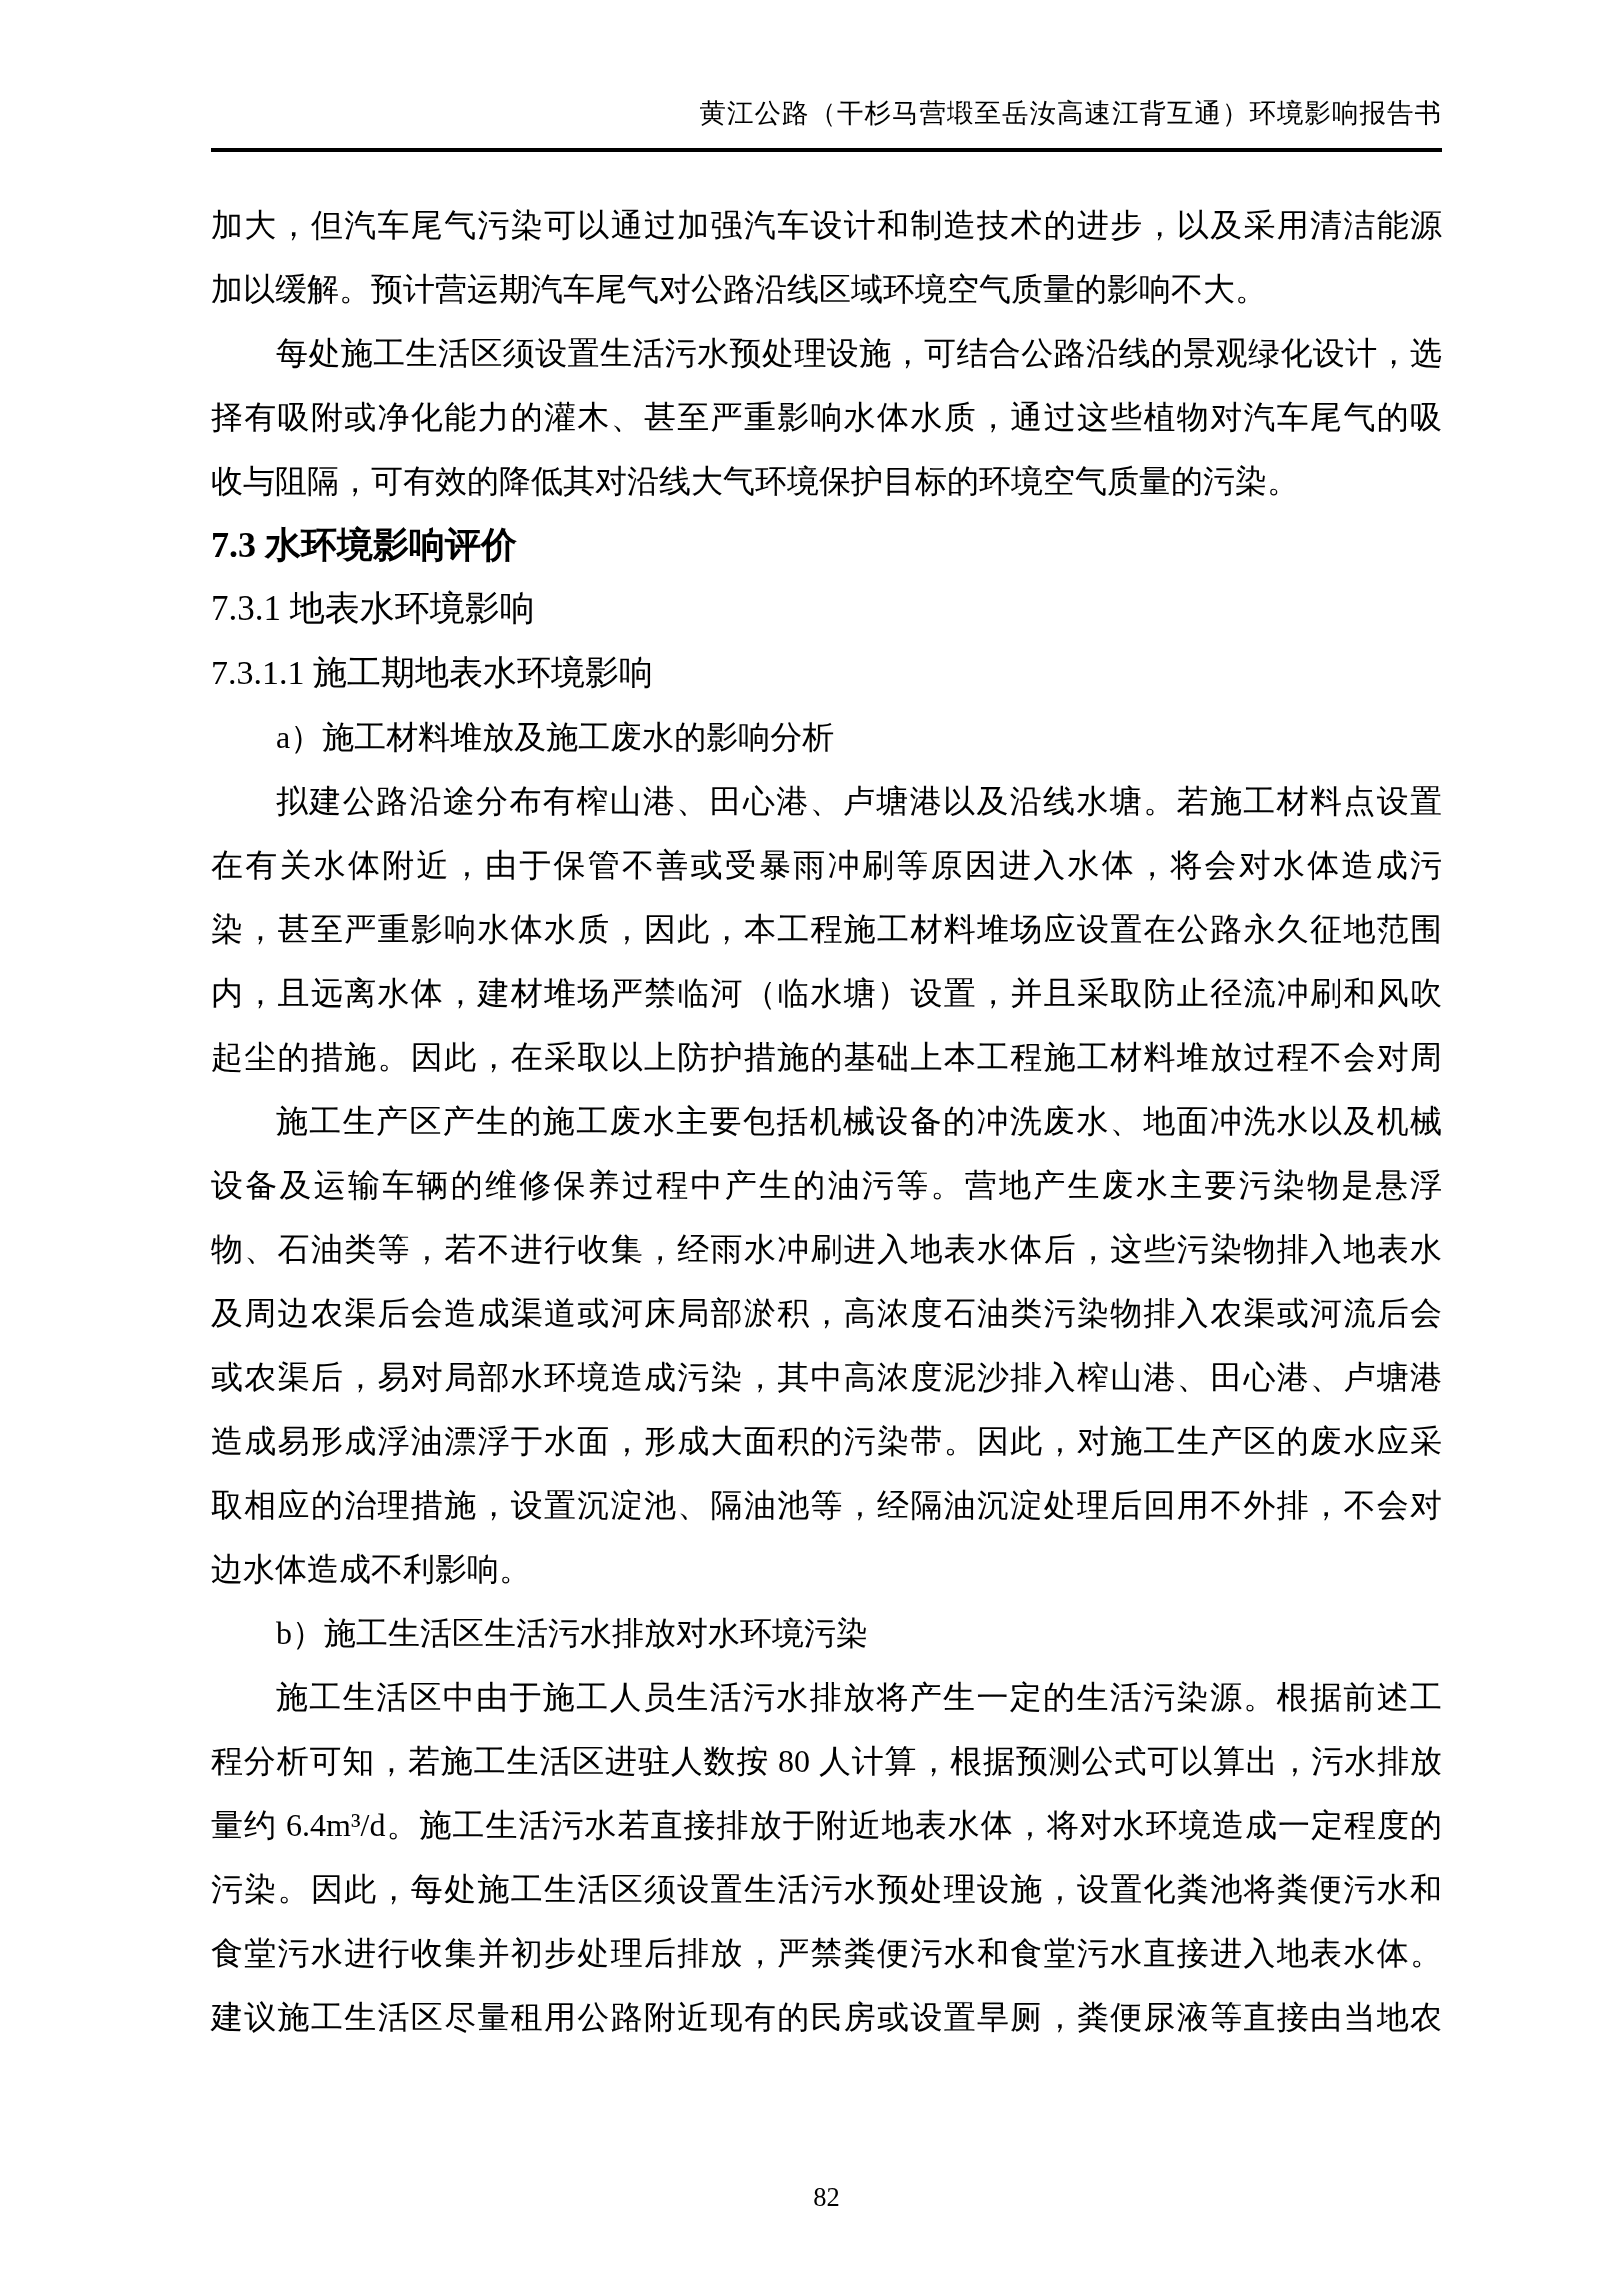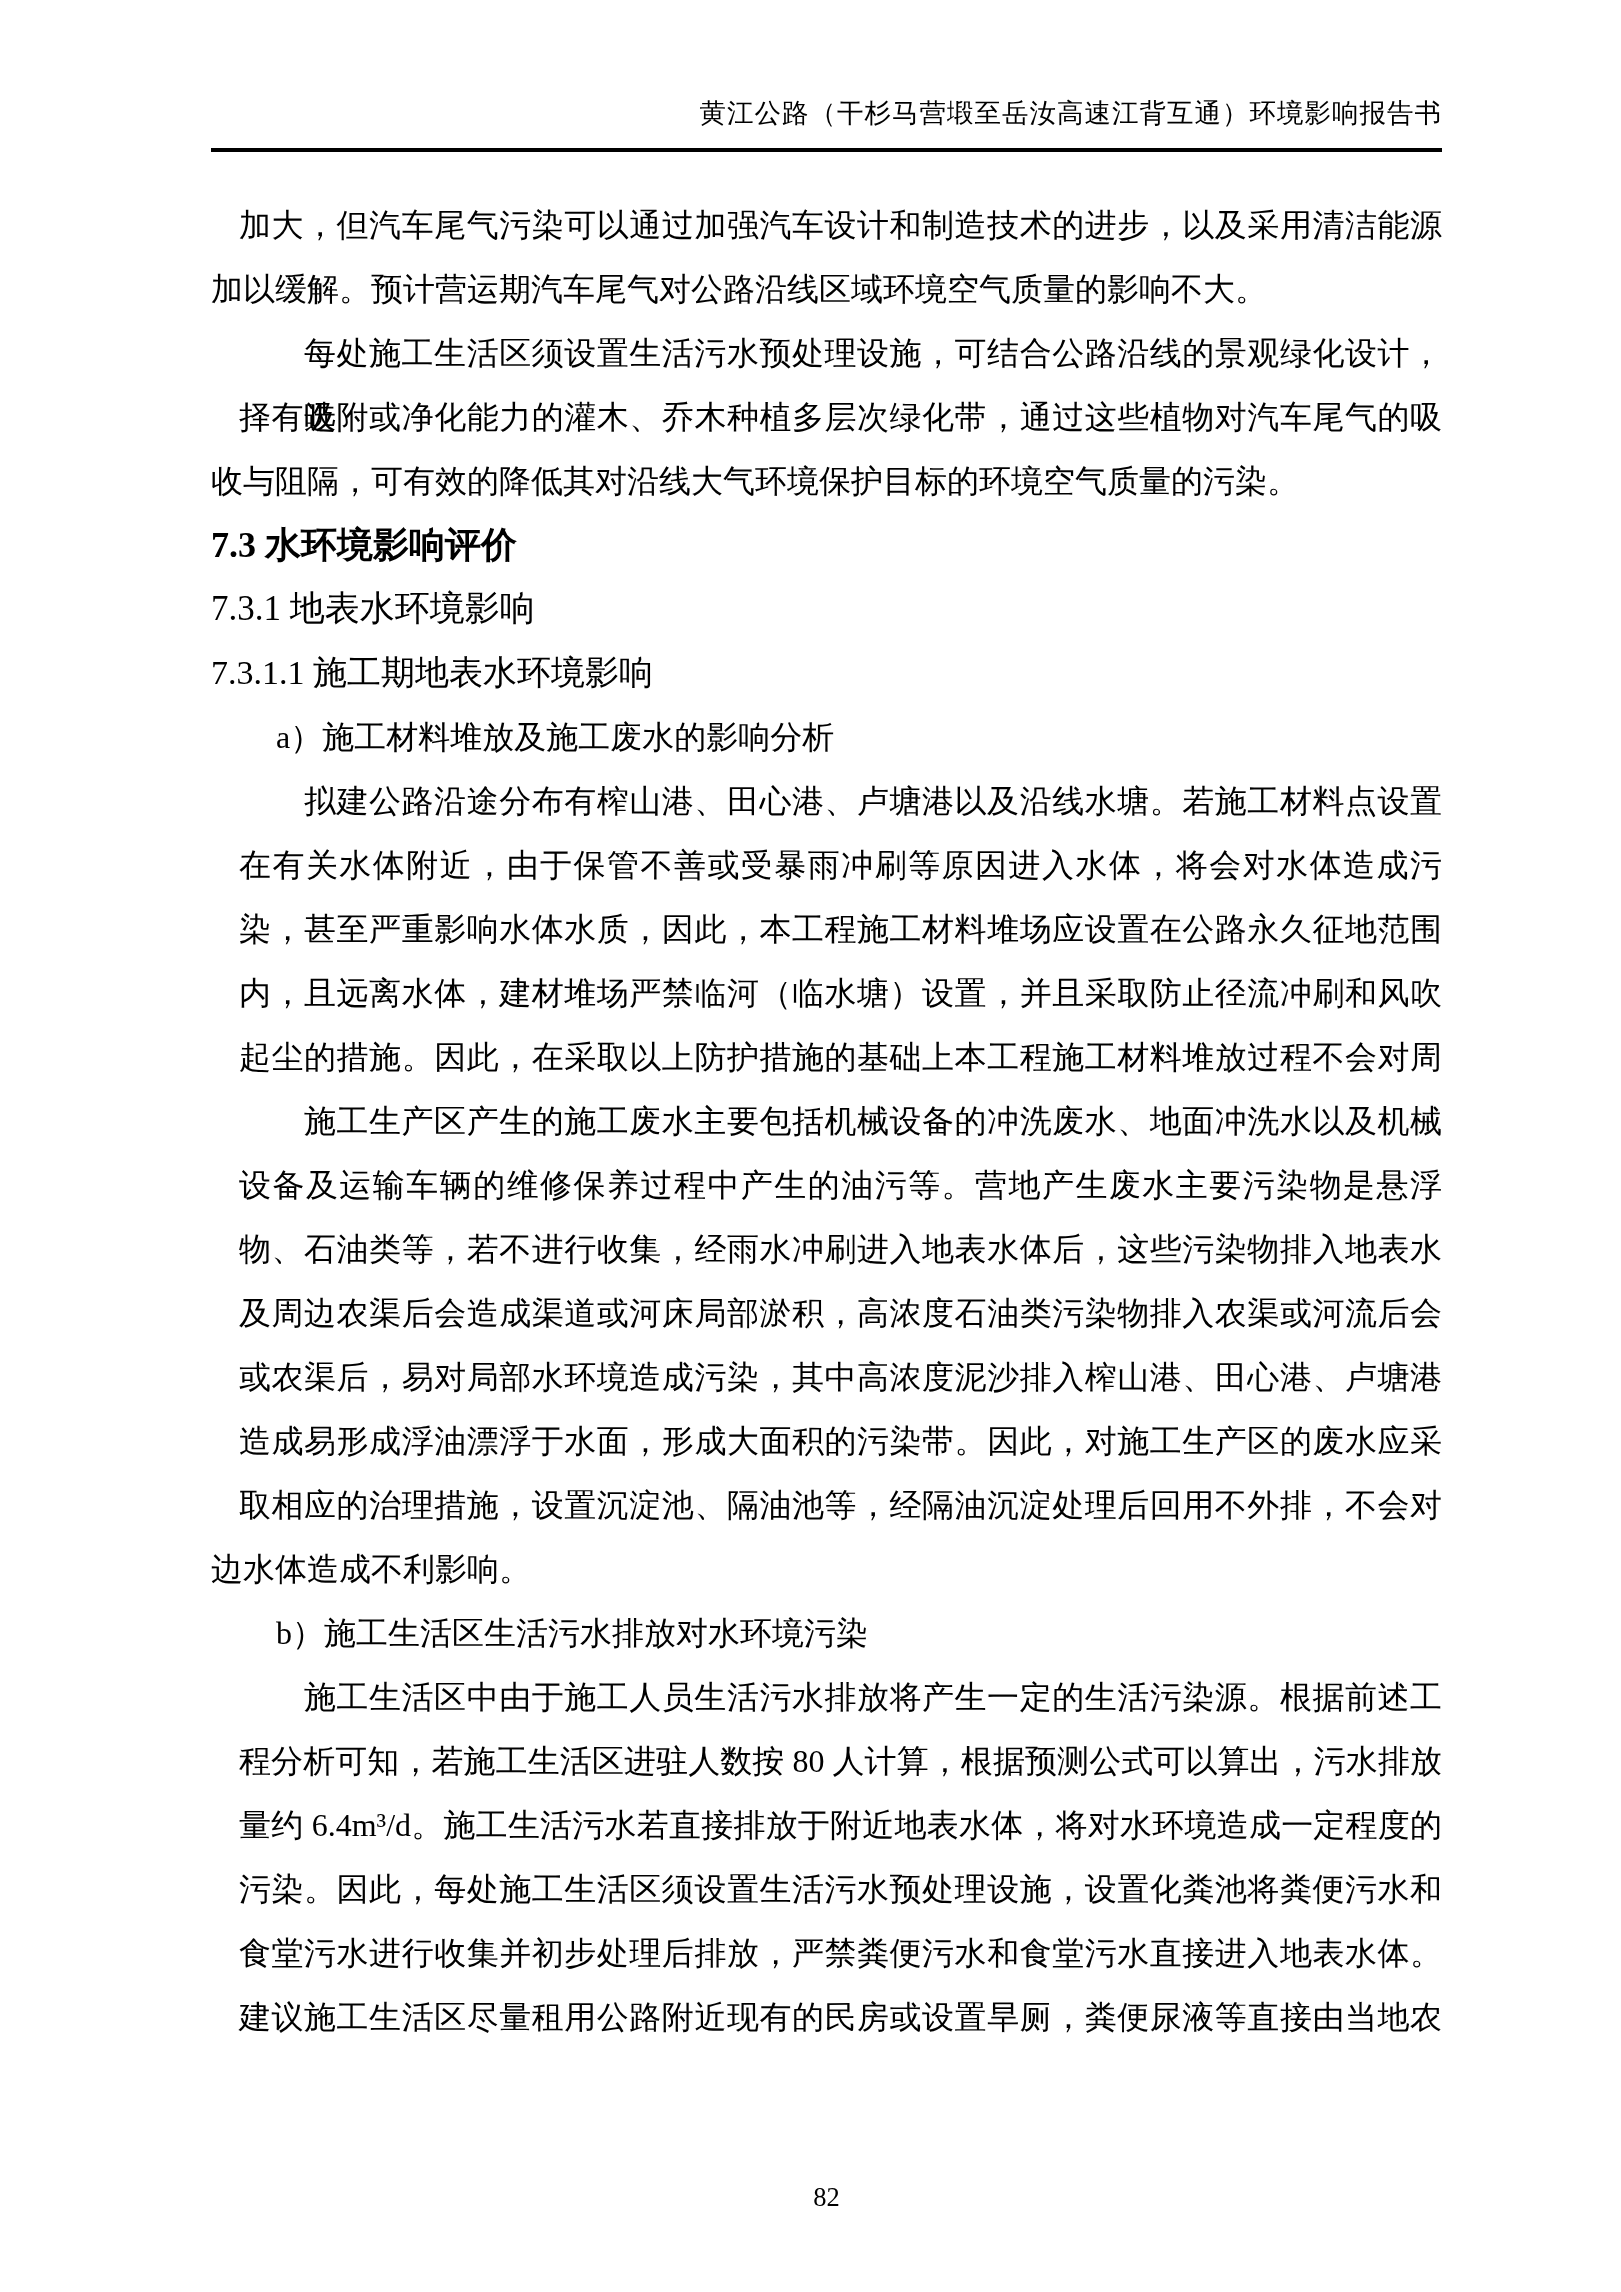--- a/index.html
+++ b/index.html
@@ -37,21 +37,20 @@
     width: 1231px;
   }
   .ln {
     height: 64px;
     line-height: 64px;
     font-size: 32px;
   }
   .fill {
     text-align: justify;
     text-align-last: justify;
-    margin-left: 28px;
   }
   .plain { text-align: left; }
   .ind { padding-left: 65px; }
   .h2 { font-weight: bold; font-size: 36px; }
   .h3 { font-size: 35px; }
   .h4 { font-size: 34px; }
   .page-footer {
     position: absolute;
     left: 211px;
     top: 2142px;
@@ -68,21 +67,21 @@
 <div class="page">
 
   <div class="page-header">黄江公路（干杉马营塅至岳汝高速江背互通）环境影响报告书</div>
 
   <div class="header-rule"></div>
 
   <div class="content">
     <div class="ln fill">加大，但汽车尾气污染可以通过加强汽车设计和制造技术的进步，以及采用清洁能源</div>
     <div class="ln plain">加以缓解。预计营运期汽车尾气对公路沿线区域环境空气质量的影响不大。</div>
     <div class="ln fill ind">每处施工生活区须设置生活污水预处理设施，可结合公路沿线的景观绿化设计，选</div>
-    <div class="ln fill">择有吸附或净化能力的灌木、乔木种植多层次绿化带，通过这些植物对汽车尾气的吸</div>
+    <div class="ln fill">择有吸附或净化能力的灌木、甚至严重影响水体水质，通过这些植物对汽车尾气的吸</div>
     <div class="ln plain">收与阻隔，可有效的降低其对沿线大气环境保护目标的环境空气质量的污染。</div>
     <div class="ln plain h2">7.3 水环境影响评价</div>
     <div class="ln plain h3">7.3.1 地表水环境影响</div>
     <div class="ln plain h4">7.3.1.1  施工期地表水环境影响</div>
     <div class="ln plain ind">a）施工材料堆放及施工废水的影响分析</div>
     <div class="ln fill ind">拟建公路沿途分布有榨山港、田心港、卢塘港以及沿线水塘。若施工材料点设置</div>
     <div class="ln fill">在有关水体附近，由于保管不善或受暴雨冲刷等原因进入水体，将会对水体造成污</div>
     <div class="ln fill">染，甚至严重影响水体水质，因此，本工程施工材料堆场应设置在公路永久征地范围</div>
     <div class="ln fill">内，且远离水体，建材堆场严禁临河（临水塘）设置，并且采取防止径流冲刷和风吹</div>
     <div class="ln fill">起尘的措施。因此，在采取以上防护措施的基础上本工程施工材料堆放过程不会对周</div>

